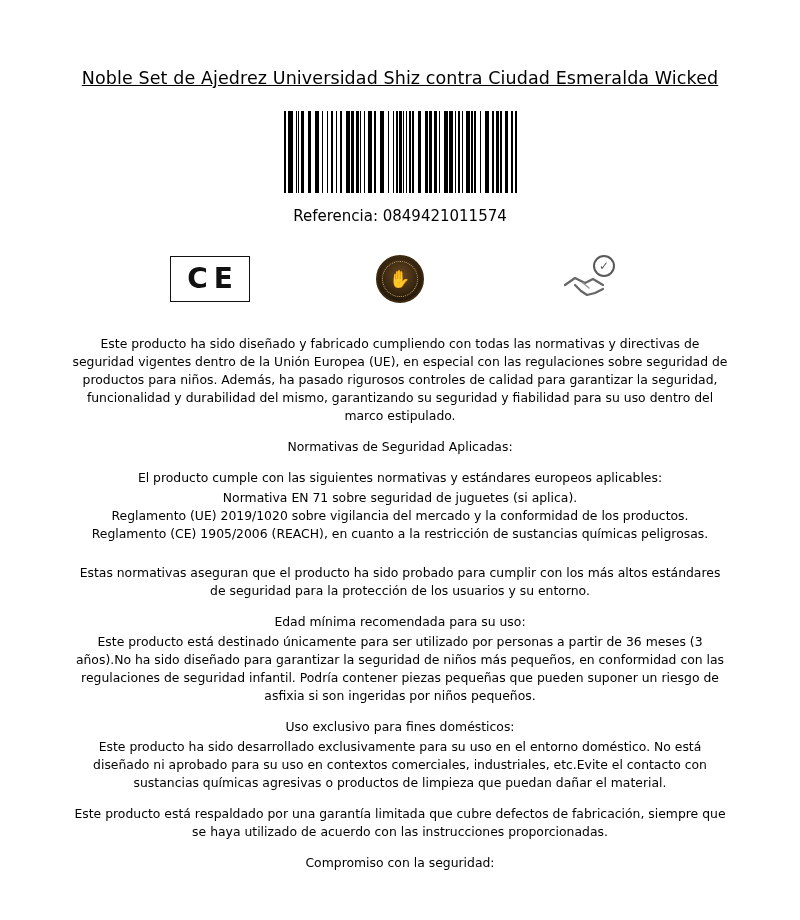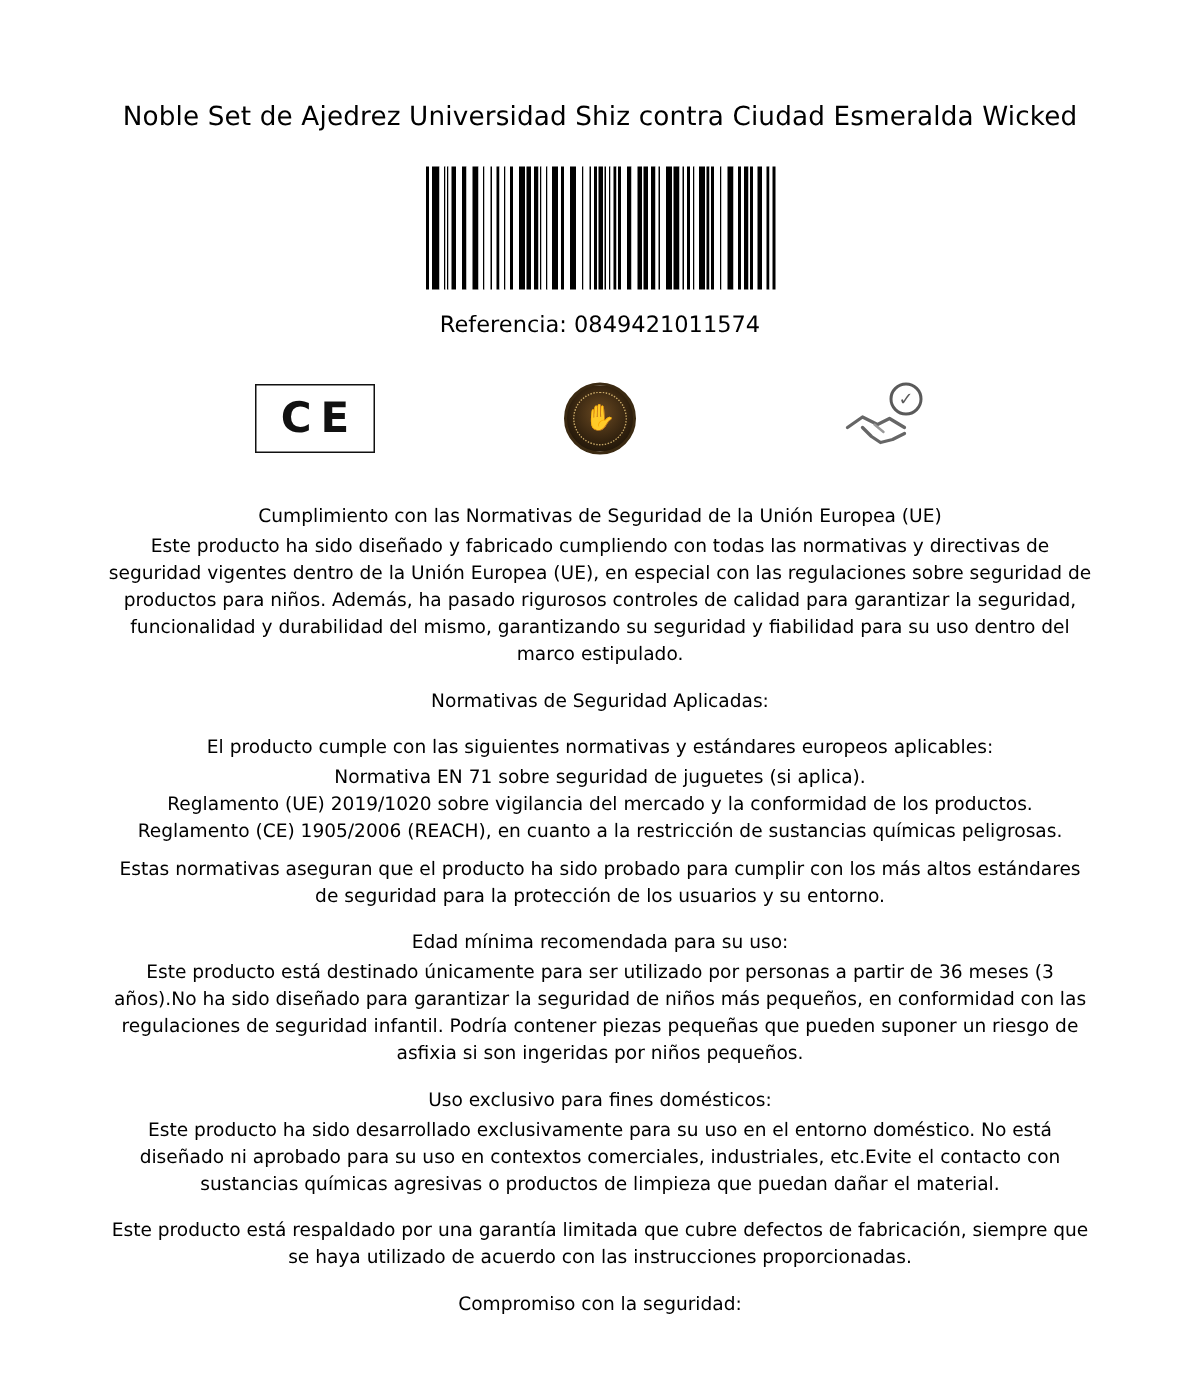--- a/index.html
+++ b/index.html
@@ -23,20 +23,21 @@
     flex-direction: column;
     align-items: center;
   }
   .title {
     margin-top: 68px;
     font-size: 17.5px;
     font-weight: 400;
     text-align: center;
     letter-spacing: 0.1px;
     line-height: 1.2;
+    text-decoration: underline;
   }
   .barcode-block {
     margin-top: 22px;
     display: flex;
     flex-direction: column;
     align-items: center;
   }
   .barcode {
     height: 82px;
     display: flex;
@@ -217,21 +218,21 @@
     font-size: 12.4px;
     line-height: 1.45;
   }
   .para {
     margin: 0 0 13px 0;
   }
   .heading {
     margin: 0 0 2px 0;
   }
   .block-gap {
-    margin-top: 7px;
+    margin-top: 21px;
   }
   .lines {
     margin: 0;
   }
   .lines div {
     margin: 0;
   }
 </style>
 </head>
 <body>
@@ -368,21 +369,20 @@
           <path d="M20 12 L26 17" fill="none" stroke="#999" stroke-width="1.6" stroke-linecap="round"></path>
         </svg>
         <div class="hs-check">✓</div>
       </div>
     </div>
 
   </div>
 
   <div class="body-text">
 
-    <div class="heading">Cumplimiento con las Normativas de Seguridad de la Unión Europea (UE)</div>
     <p class="para">Este producto ha sido diseñado y fabricado cumpliendo con todas las normativas y directivas de seguridad vigentes dentro de la Unión Europea (UE), en especial con las regulaciones sobre seguridad de productos para niños. Además, ha pasado rigurosos controles de calidad para garantizar la seguridad, funcionalidad y durabilidad del mismo, garantizando su seguridad y fiabilidad para su uso dentro del marco estipulado.</p>
 
     <p class="para">Normativas de Seguridad Aplicadas:</p>
 
     <div class="heading">El producto cumple con las siguientes normativas y estándares europeos aplicables:</div>
     <div class="lines">
       <div>Normativa EN 71 sobre seguridad de juguetes (si aplica).</div>
       <div>Reglamento (UE) 2019/1020 sobre vigilancia del mercado y la conformidad de los productos.</div>
       <div>Reglamento (CE) 1905/2006 (REACH), en cuanto a la restricción de sustancias químicas peligrosas.</div>
     </div>

